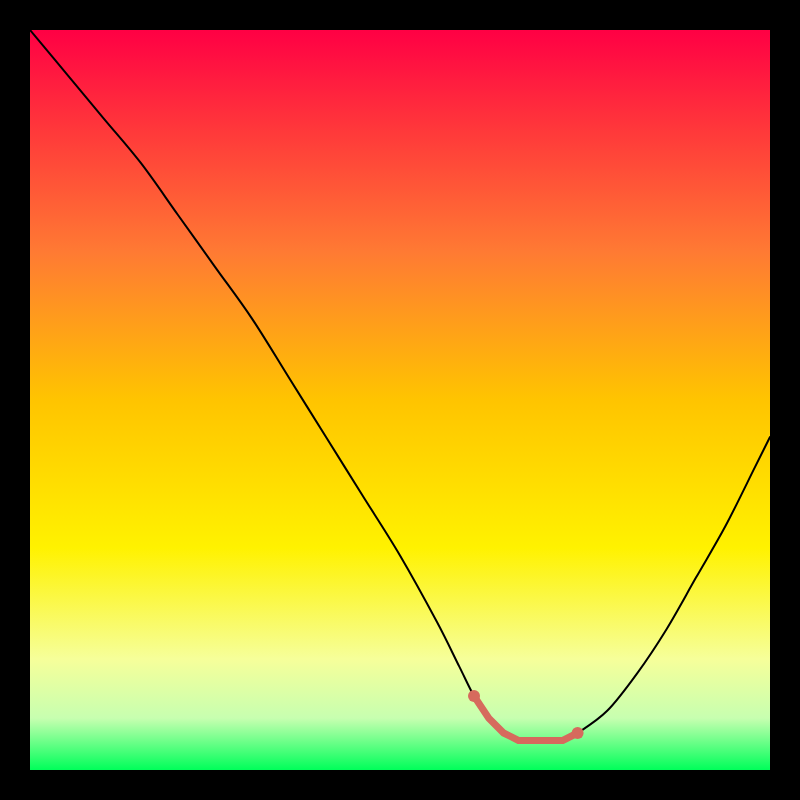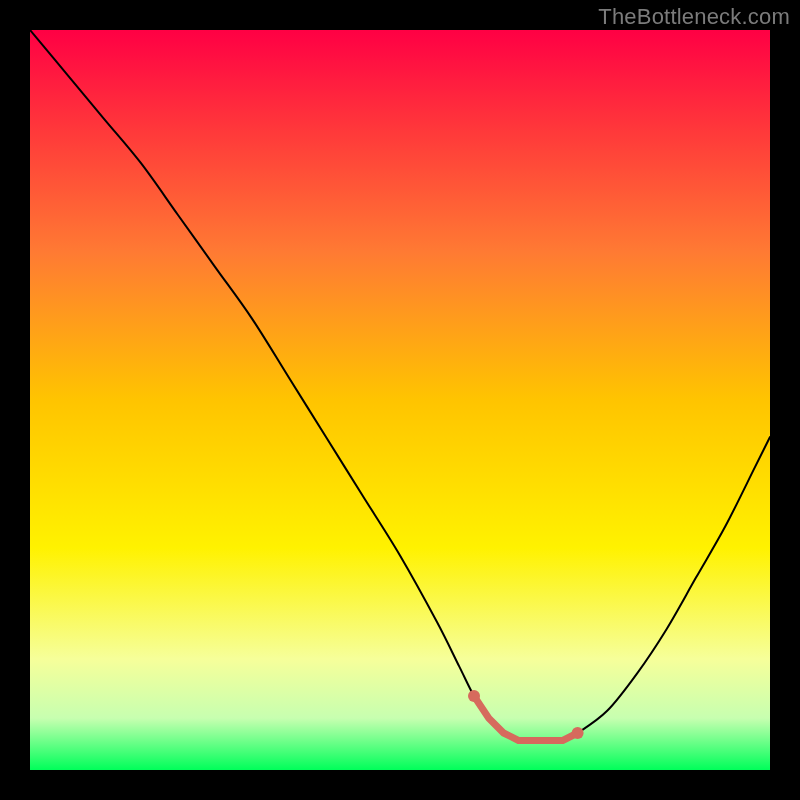--- a/index.html
+++ b/index.html
@@ -28,21 +28,20 @@
   svg.plot {
     position: absolute;
     left: 30px;
     top: 30px;
   }
 </style>
 </head>
 <body>
 <div class="stage">
 
-  <div class="attribution">TheBottleneck.com</div>
 
   <svg class="plot" width="740" height="740" viewBox="0 0 740 740">
     <defs>
       <linearGradient id="bg-grad" x1="0" y1="0" x2="0" y2="1">
           <stop offset="0%" stop-color="#ff0044"></stop>
           <stop offset="14%" stop-color="#ff3a3a"></stop>
           <stop offset="30%" stop-color="#ff7a33"></stop>
           <stop offset="50%" stop-color="#ffc400"></stop>
           <stop offset="70%" stop-color="#fff200"></stop>
           <stop offset="85%" stop-color="#f6ff9a"></stop>

